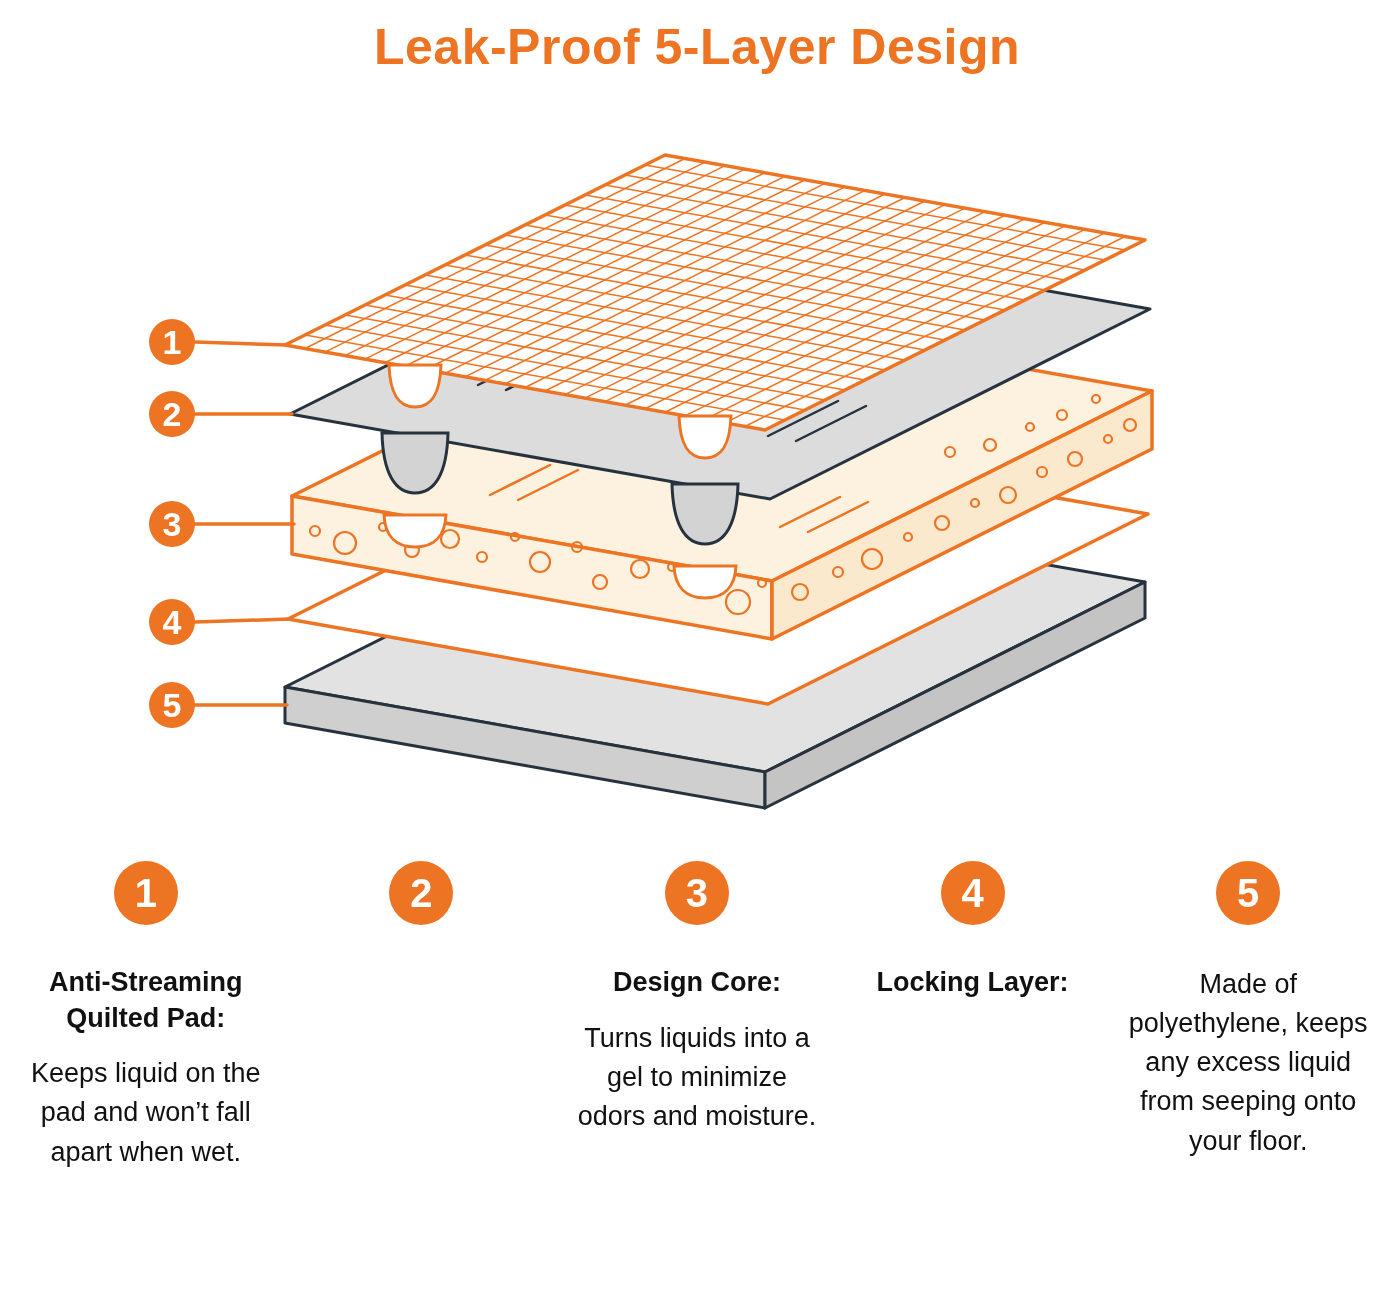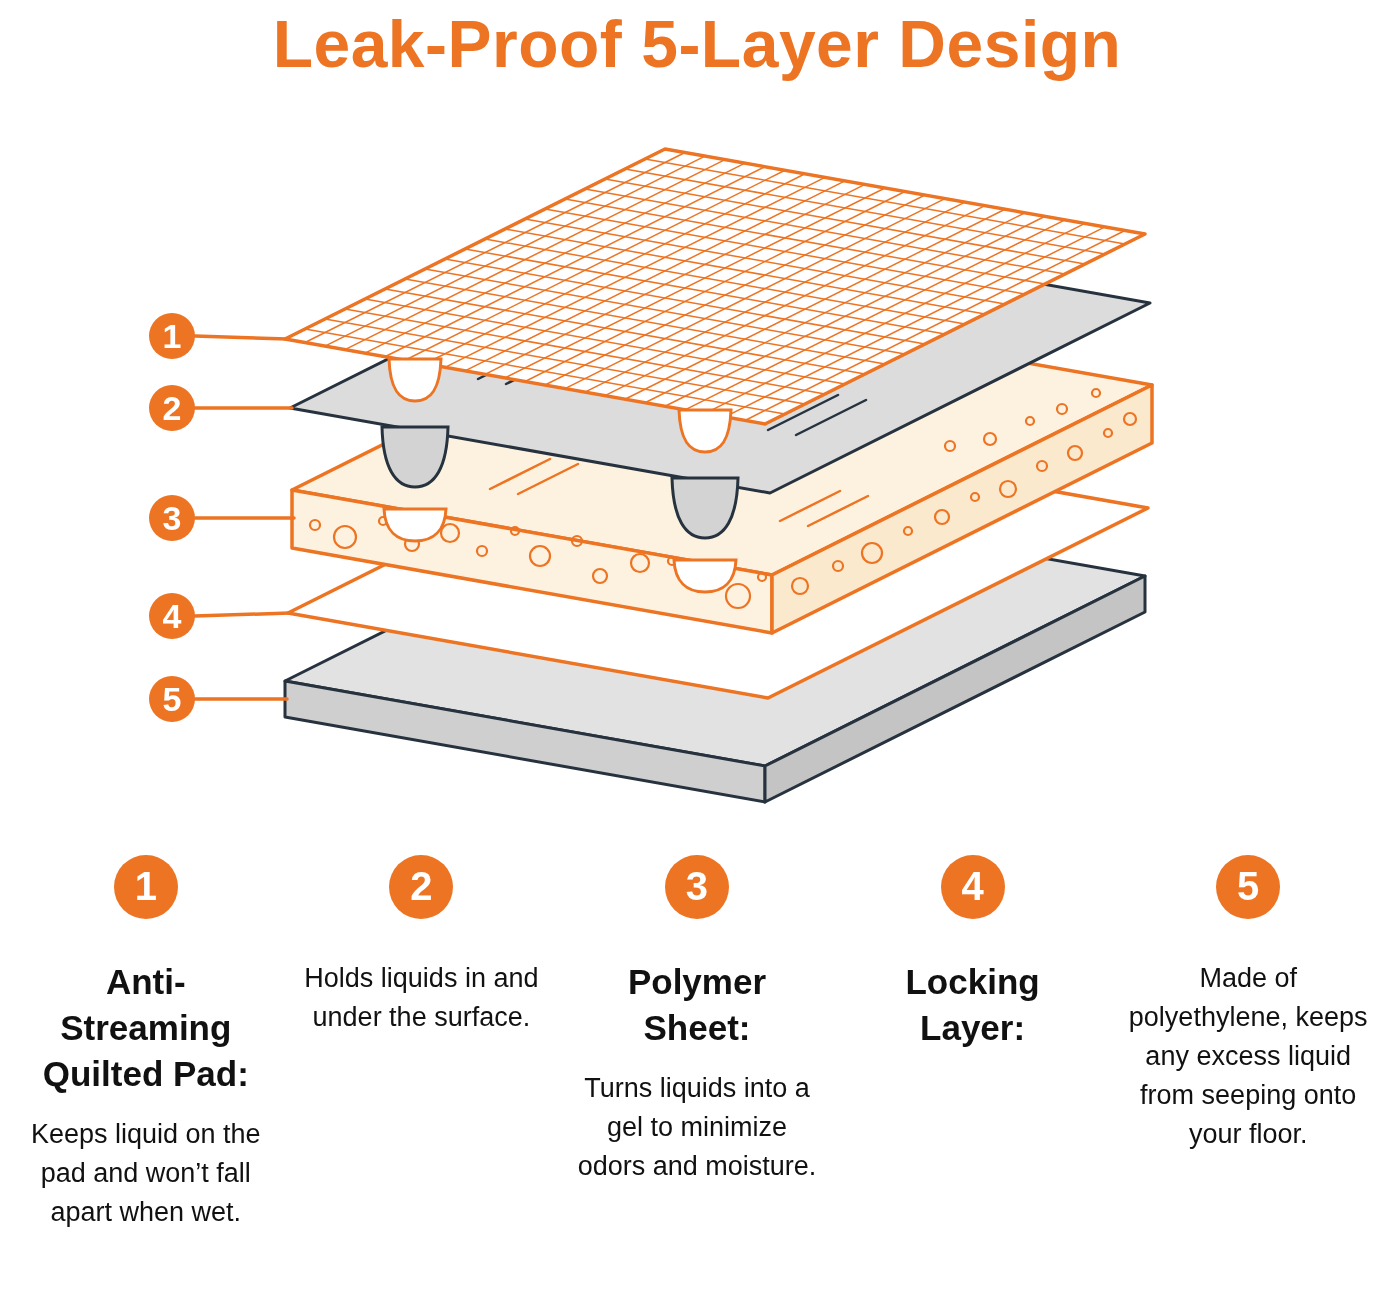--- a/index.html
+++ b/index.html
@@ -1,28 +1,28 @@
 <!DOCTYPE html>
 <html><head>
 <meta charset="utf-8">
 <style>
   html,body{margin:0;padding:0;background:#ffffff;}
   body{width:1394px;height:1300px;font-family:"Liberation Sans",sans-serif;color:#111111;overflow:hidden;}
   .header{text-align:center;padding-top:8px;}
-  .title{font-size:66px;font-weight:700;color:#EC7423;margin:0;line-height:1.1;letter-spacing:.5px;}
+  .title{font-size:50px;font-weight:700;color:#EC7423;margin:12px;line-height:1.1;letter-spacing:.5px;}
   svg.diagram{display:block;}
   .callout-line{stroke:#EC7423;stroke-width:3.5;stroke-linecap:round;}
   .callout-circle{fill:#EC7423;}
   .callout-num{font-family:"Liberation Sans",sans-serif;font-weight:700;font-size:34px;fill:#ffffff;text-anchor:middle;}
   .legend{display:flex;justify-content:space-between;padding:0 8px;margin-top:34px;}
   .legend-item{flex:1;text-align:center;padding:0 16px;}
   .badge{width:64px;height:64px;border-radius:50%;background:#EC7423;color:#fff;
          display:flex;align-items:center;justify-content:center;margin:0 auto 40px;
          font-size:40px;font-weight:700;}
-  .legend-title{font-size:35px;font-weight:700;margin:4px 0 18px;line-height:1.32;}
+  .legend-title{font-size:27px;font-weight:700;margin:4px 0 18px;line-height:1.32;}
   .legend-desc{font-size:27px;font-weight:400;margin:0;line-height:1.45;text-align:center;}
 </style>
 </head>
 <body>
 
 <div class="root">
 
   <div class="header">
     <h1 class="title">Leak-Proof 5-Layer Design</h1>
   </div>
@@ -193,28 +193,27 @@
         <span>1</span>
       </div>
       <h3 class="legend-title">Anti-Streaming Quilted Pad:</h3>
       <p class="legend-desc">Keeps liquid on the pad and won’t fall apart when wet.</p>
     </div>
 
     <div class="legend-item">
       <div class="badge">
         <span>2</span>
       </div>
-      <p class="legend-desc">Holds liquids in and under the surface.</p>
     </div>
 
     <div class="legend-item">
       <div class="badge">
         <span>3</span>
       </div>
-      <h3 class="legend-title">Polymer Sheet:</h3>
+      <h3 class="legend-title">Design Core:</h3>
       <p class="legend-desc">Turns liquids into a gel to minimize odors and moisture.</p>
     </div>
 
     <div class="legend-item">
       <div class="badge">
         <span>4</span>
       </div>
       <h3 class="legend-title">Locking Layer:</h3>
     </div>
 

